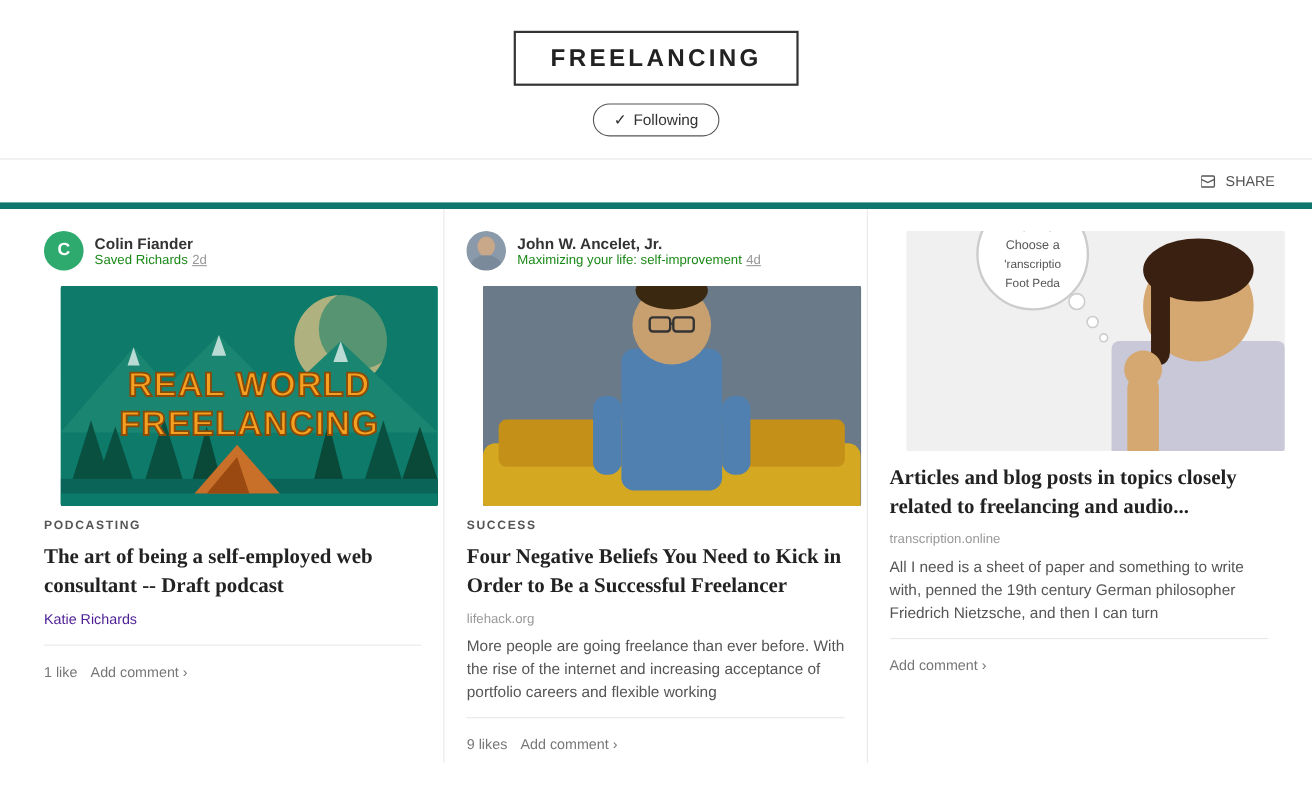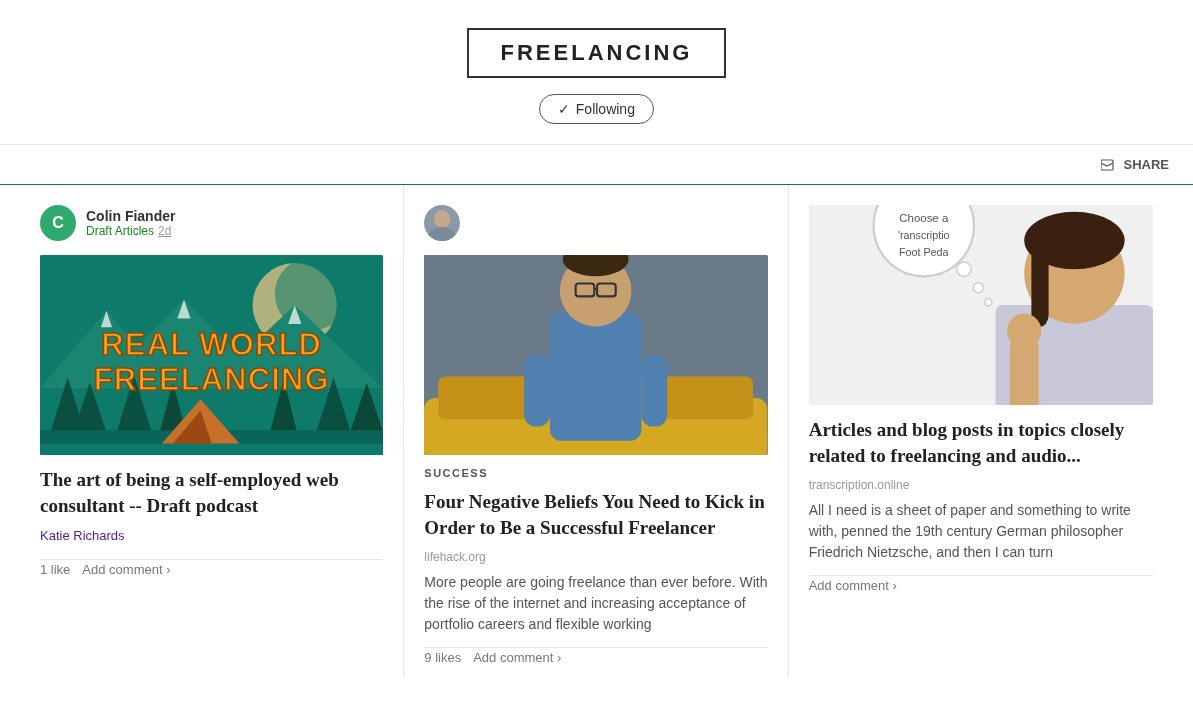--- a/index.html
+++ b/index.html
@@ -37,23 +37,22 @@
       color: #333;
       background: #fff;
       cursor: pointer;
       font-family: Arial, sans-serif;
     }
 
     
     .share-bar {
       display: flex;
       justify-content: flex-end;
-      padding: 12px 24px;
-      border-bottom: 1px solid #0f766e;
-      font-weight: bold;
+      padding: 12px 34px;
+      border-bottom: 6px solid #0f766e;
     }
     .share-link {
       display: flex;
       align-items: center;
       gap: 6px;
       font-size: 13px;
       color: #555;
       cursor: pointer;
       font-family: Arial, sans-serif;
       text-decoration: none;
@@ -115,20 +114,21 @@
     .author-meta a { color: #1a8917; text-decoration: none; }
     .meta-time { color: #999; margin-left: 4px; text-decoration: underline; }
 
     
     .article-image {
       width: 100%;
       height: 200px;
       margin-bottom: 12px;
       overflow: hidden;
       border-radius: 2px;
+      margin-left: 15px;
     }
 
     
     .card1-image {
       width: 100%; height: 100%;
       background: linear-gradient(135deg, #0a7a6e 0%, #1aa896 50%, #0d8e7a 100%);
       position: relative;
       display: flex; align-items: center; justify-content: center;
     }
 
@@ -192,21 +192,21 @@
       color: #4c1d95;
       margin-bottom: 16px;
       font-family: Arial, sans-serif;
     }
 
     
     .article-footer {
       display: flex;
       align-items: center;
       gap: 12px;
-      padding-top: 2px;
+      padding-top: 16px;
       border-top: 1px solid #e8e8e8;
       margin-top: 10px;
     }
     .footer-action {
       font-size: 13px;
       color: #777;
       font-family: Arial, sans-serif;
       cursor: pointer;
     }
 
@@ -240,21 +240,21 @@
   </div>
 
   <div class="articles-grid">
 
     <div class="article-card">
       <div class="author-row">
         <div class="avatar" style="background:#2eaa6e;">C</div>
         <div class="author-info">
           <span class="author-name">Colin Fiander</span>
           <span class="author-meta">
-            <a>Draft Articles</a><span class="meta-time">2d</span>
+            <a>Saved Richards</a><span class="meta-time">2d</span>
           </span>
         </div>
       </div>
 
       <div class="article-image">
         <div class="card1-image">
           <svg width="100%" height="100%" viewBox="0 0 310 200" preserveAspectRatio="xMidYMid slice">
 
             <rect width="310" height="200" fill="#0d7a6a"></rect>
 
@@ -284,38 +284,45 @@
 
             <polygon points="110,180 145,140 180,180" fill="#c8702a"></polygon>
             <polygon points="120,180 145,150 155,180" fill="#9a4a10"></polygon>
 
             <text x="155" y="100" text-anchor="middle" font-family="Impact, Arial Black, sans-serif" font-size="28" font-weight="900" fill="#f5a020" stroke="#8a4a08" stroke-width="1.5" letter-spacing="1">REAL WORLD</text>
             <text x="155" y="132" text-anchor="middle" font-family="Impact, Arial Black, sans-serif" font-size="28" font-weight="900" fill="#f5a020" stroke="#8a4a08" stroke-width="1.5" letter-spacing="1">FREELANCING</text>
           </svg>
         </div>
       </div>
 
+      <div class="category-tag">PODCASTING</div>
       <div class="article-title">The art of being a self-employed web consultant -- Draft podcast</div>
       <div class="article-author">Katie Richards</div>
 
       <div class="article-footer">
         <span class="footer-action">1 like</span>
         <span class="footer-action">Add comment <span>›</span></span>
       </div>
     </div>
 
     <div class="article-card">
       <div class="author-row">
         <div class="avatar-img">
           <svg width="36" height="36" viewBox="0 0 36 36">
             <rect width="36" height="36" rx="18" fill="#8a9aaa"></rect>
             <ellipse cx="18" cy="14" rx="8" ry="9" fill="#c8a888"></ellipse>
             <ellipse cx="18" cy="32" rx="14" ry="10" fill="#7a8a9a"></ellipse>
           </svg>
         </div>
+        <div class="author-info">
+          <span class="author-name">John W. Ancelet, Jr.</span>
+          <span class="author-meta">
+            <a>Maximizing your life: self-improvement</a><span class="meta-time">4d</span>
+          </span>
+        </div>
       </div>
 
       <div class="article-image">
         <div class="card2-image">
           <svg width="100%" height="100%" viewBox="0 0 240 200" preserveAspectRatio="xMidYMid slice">
 
             <rect width="240" height="200" fill="#5a6e7a"></rect>
 
             <rect x="0" y="0" width="240" height="160" fill="#6a7a88"></rect>
 

